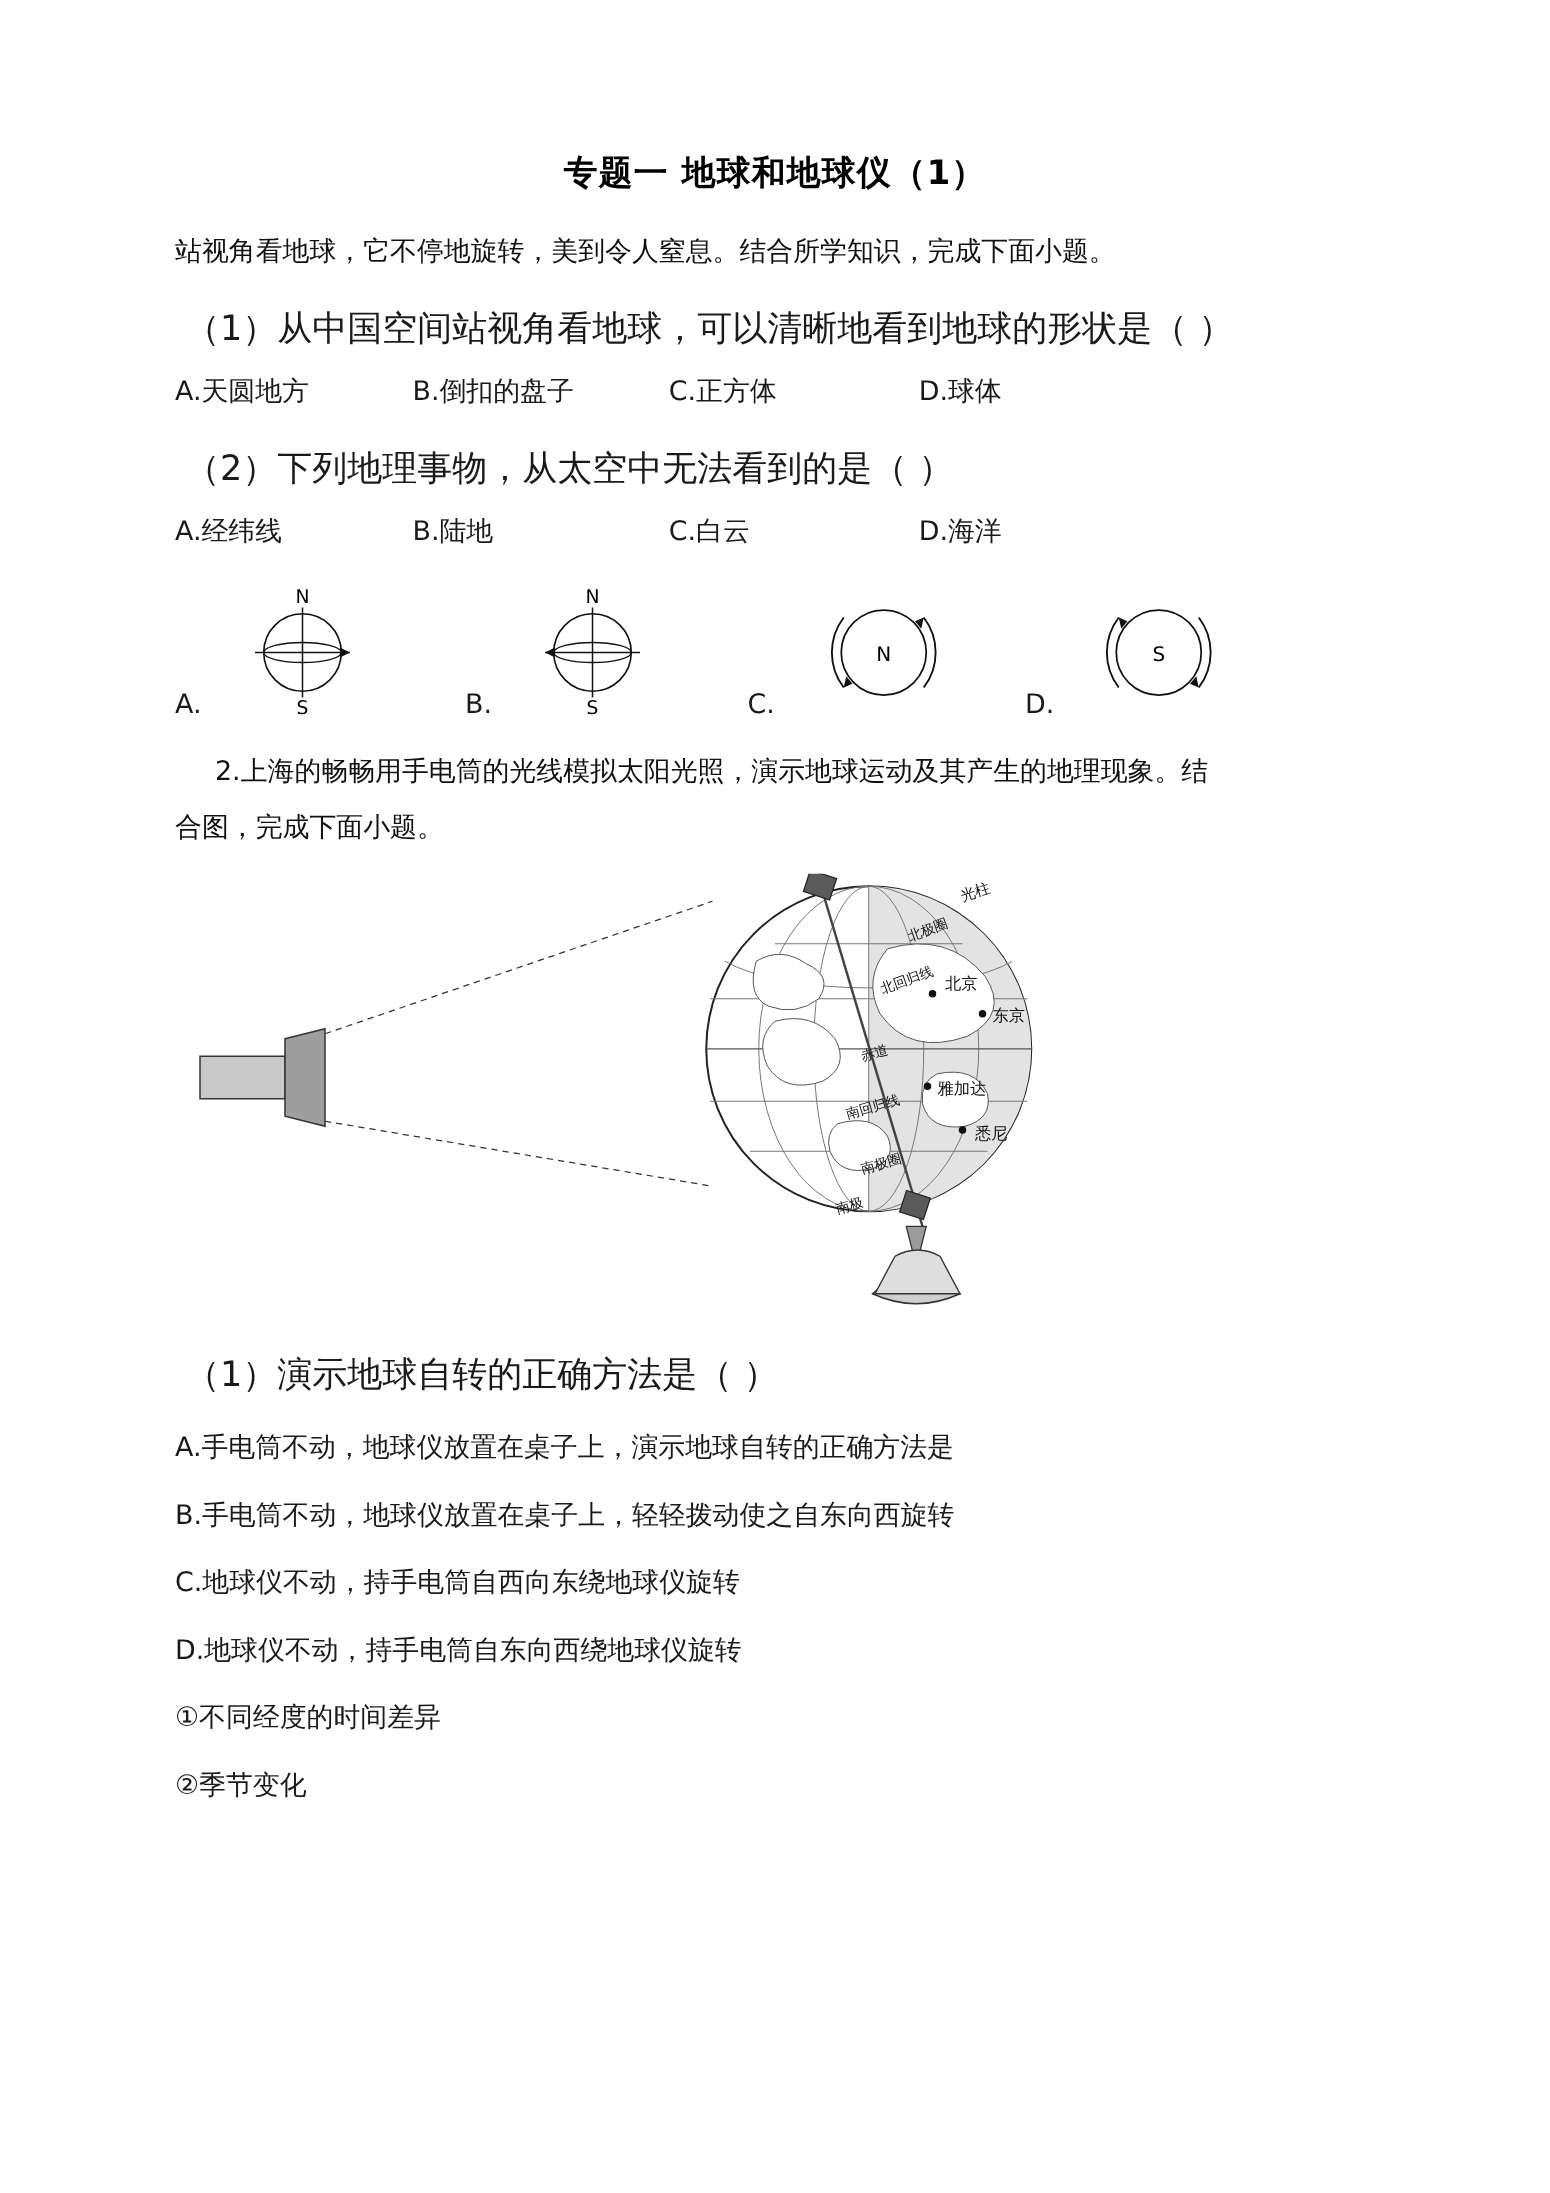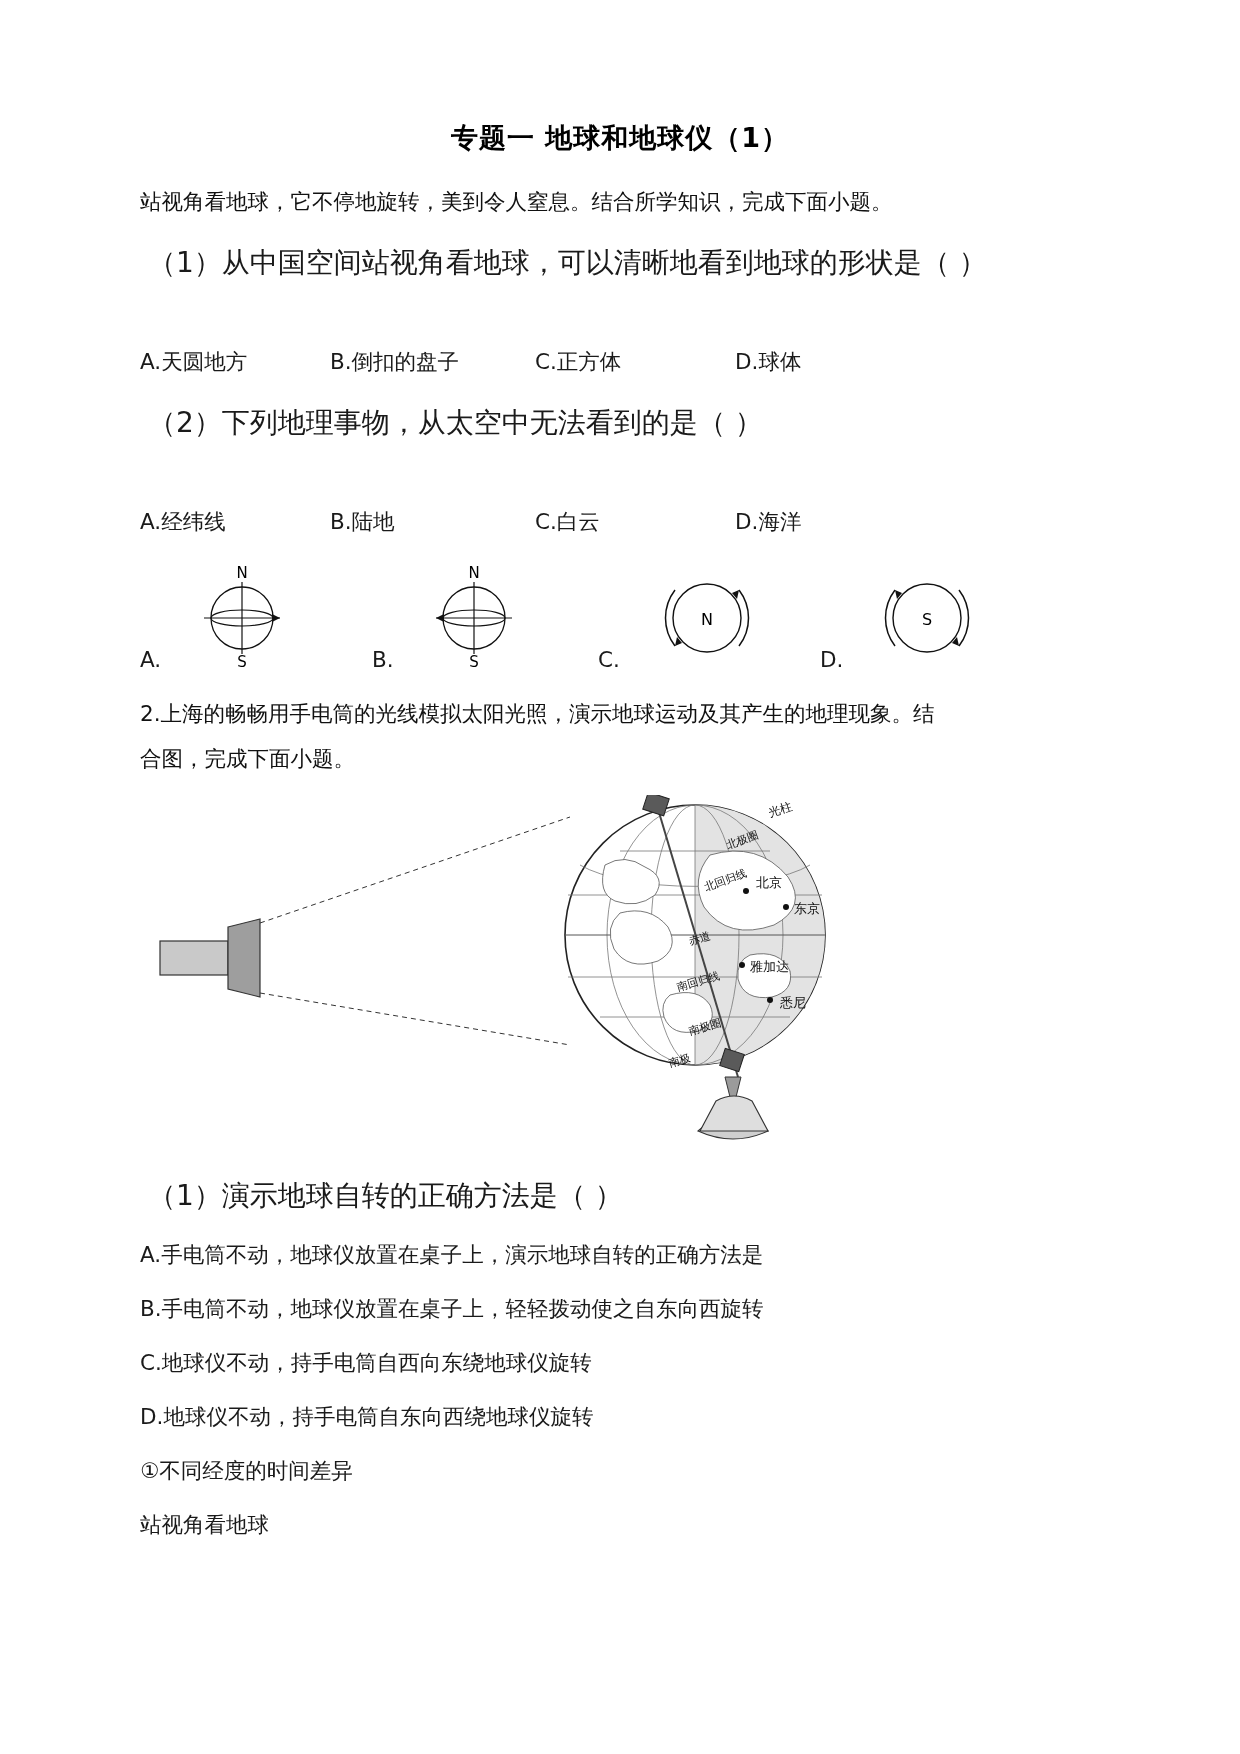--- a/index.html
+++ b/index.html
@@ -51,21 +51,20 @@
     padding-left: 8px;
   }
   .options-row {
     display: flex;
     font-size: 21.5px;
     margin: 6px 0 6px 0;
     line-height: 1.8;
   }
   .options-row .opt {
     display: block;
-    margin-top: 48px;
   }
   .opt-a { width: 190px; }
   .opt-b { width: 205px; }
   .opt-c { width: 200px; }
   .opt-d { width: 180px; }
 
   
   .fig-row {
     position: relative;
     height: 120px;
@@ -180,21 +179,21 @@
           <circle cx="75" cy="50" r="34" fill="none" stroke="#111" stroke-width="1.4"></circle>
           <text x="75" y="57" font-size="16" text-anchor="middle" font-family="DejaVu Sans, sans-serif">S</text>
           <path d="M43 78 A46 46 0 0 1 43 22" fill="none" stroke="#111" stroke-width="1.5"></path>
           <path d="M43 22 l7 3 l-5 6 z" fill="#111"></path>
           <path d="M107 22 A46 46 0 0 1 107 78" fill="none" stroke="#111" stroke-width="1.5"></path>
           <path d="M107 78 l-7 -3 l5 -6 z" fill="#111"></path>
         </svg>
       </div>
     </div>
 
-    <p class="para" style="margin-top:18px;">2.上海的畅畅用手电筒的光线模拟太阳光照，演示地球运动及其产生的地理现象。结</p>
+    <p class="para" style="margin-top:18px;margin-left:32px;">2.上海的畅畅用手电筒的光线模拟太阳光照，演示地球运动及其产生的地理现象。结</p>
     <p class="para">合图，完成下面小题。</p>
 
     <div class="globe-figure">
       <svg width="800" height="360" viewBox="0 0 800 360" style="display:block; margin-left: 10px;">
 
         <rect x="10" y="146" width="68" height="34" fill="#c9c9c9" stroke="#333" stroke-width="1.2"></rect>
         <polygon points="78,132 110,124 110,202 78,194" fill="#9e9e9e" stroke="#333" stroke-width="1.2"></polygon>
 
         <line x1="110" y1="128" x2="420" y2="22" stroke="#333" stroke-width="1" stroke-dasharray="5,4"></line>
         <line x1="110" y1="198" x2="420" y2="250" stroke="#333" stroke-width="1" stroke-dasharray="5,4"></line>
@@ -247,17 +246,17 @@
       </svg>
     </div>
 
     <p class="subq">（1）演示地球自转的正确方法是（  ）</p>
     <p class="ans-line">A.手电筒不动，地球仪放置在桌子上，演示地球自转的正确方法是</p>
     <p class="ans-line">B.手电筒不动，地球仪放置在桌子上，轻轻拨动使之自东向西旋转</p>
     <p class="ans-line">C.地球仪不动，持手电筒自西向东绕地球仪旋转</p>
     <p class="ans-line">D.地球仪不动，持手电筒自东向西绕地球仪旋转</p>
 
     <p class="ans-line">①不同经度的时间差异</p>
-    <p class="ans-line">站视角看地球</p>
+    <p class="ans-line">②季节变化</p>
 
   </div>
 
 </div>
 
 </body></html>

